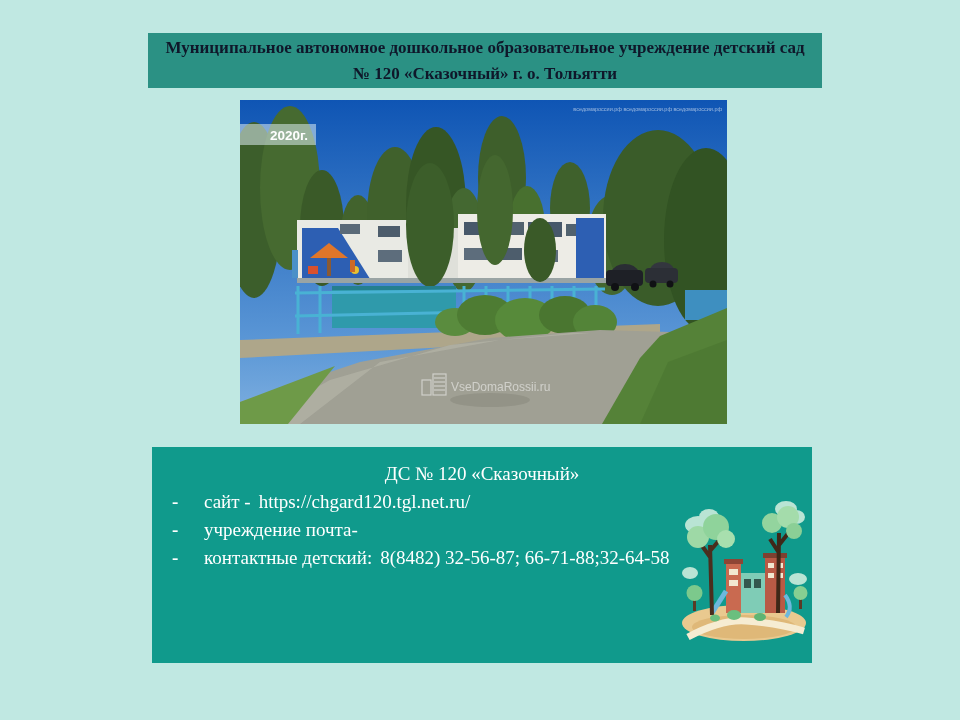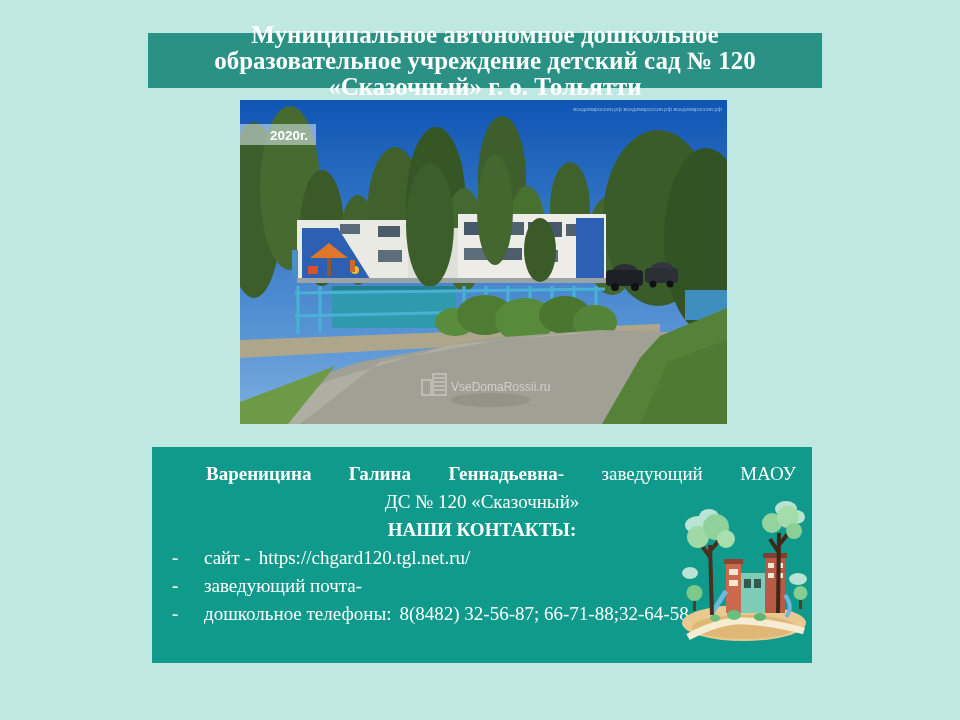--- a/index.html
+++ b/index.html
@@ -4,23 +4,23 @@
 <style>
   html,body{margin:0;padding:0;}
   .slide{
     position:relative;width:960px;height:720px;overflow:hidden;
     background:#c0e8e2;
     font-family:"Liberation Serif","DejaVu Serif",serif;
   }
   
   .banner{
     position:absolute;left:148px;top:33px;width:674px;height:55px;
-    background:#2b9184;color:#ffffff;
+    background:#2b9184;color:#0f172a;
     display:flex;align-items:center;justify-content:center;
-    text-align:center;font-weight:bold;font-size:25px;line-height:26px;
+    text-align:center;font-weight:bold;font-size:17px;line-height:26px;
     padding:16px 17px;box-sizing:border-box;
   }
   
   .photo{
     position:absolute;left:240px;top:100px;width:487px;height:324px;
   }
   .photo svg{display:block;}
   
   .infobox{
     position:absolute;left:152px;top:447px;width:660px;height:216px;
@@ -174,39 +174,34 @@
       <text x="482" y="11" text-anchor="end" font-size="5.5" fill="#ffffff" opacity="0.55" font-family="Liberation Sans, sans-serif">вседомароссии.рф   вседомароссии.рф   вседомароссии.рф</text>
 
       <g>
         <rect x="0" y="24" width="76" height="21" fill="#ddecf2" opacity="0.55"></rect>
         <text x="68" y="40" text-anchor="end" font-size="13.5" font-weight="bold" fill="#ffffff" font-family="Liberation Sans, sans-serif">2020г.</text>
       </g>
     </svg>
   </div>
 
   <div class="infobox">
-    <div class="intro-line1">
-      <b>Вареницина Галина Геннадьевна-</b>
-      <span>заведующий МАОУ</span>
-    </div>
     <div class="intro-line2">ДС № 120 «Сказочный»</div>
-    <div class="contacts-heading">НАШИ КОНТАКТЫ:</div>
 
     <div class="contact-row">
       <span class="dash">-</span>
       <span class="label">сайт -</span>
       <span class="value">https://chgard120.tgl.net.ru/</span>
     </div>
     <div class="contact-row">
       <span class="dash">-</span>
-      <span class="label">заведующий почта-</span>
+      <span class="label">учреждение почта-</span>
     </div>
     <div class="contact-row">
       <span class="dash">-</span>
-      <span class="label">дошкольное телефоны:</span>
+      <span class="label">контактные детский:</span>
       <span class="value">8(8482) 32-56-87; 66-71-88;32-64-58</span>
     </div>
 
     <div class="clipart">
       <svg viewBox="0 0 128 160" width="128" height="160">
 
         <g fill="#b9e4d4">
           <ellipse cx="16" cy="38" rx="13" ry="9"></ellipse>
           <ellipse cx="27" cy="30" rx="10" ry="8"></ellipse>
           <ellipse cx="104" cy="22" rx="11" ry="8"></ellipse>

